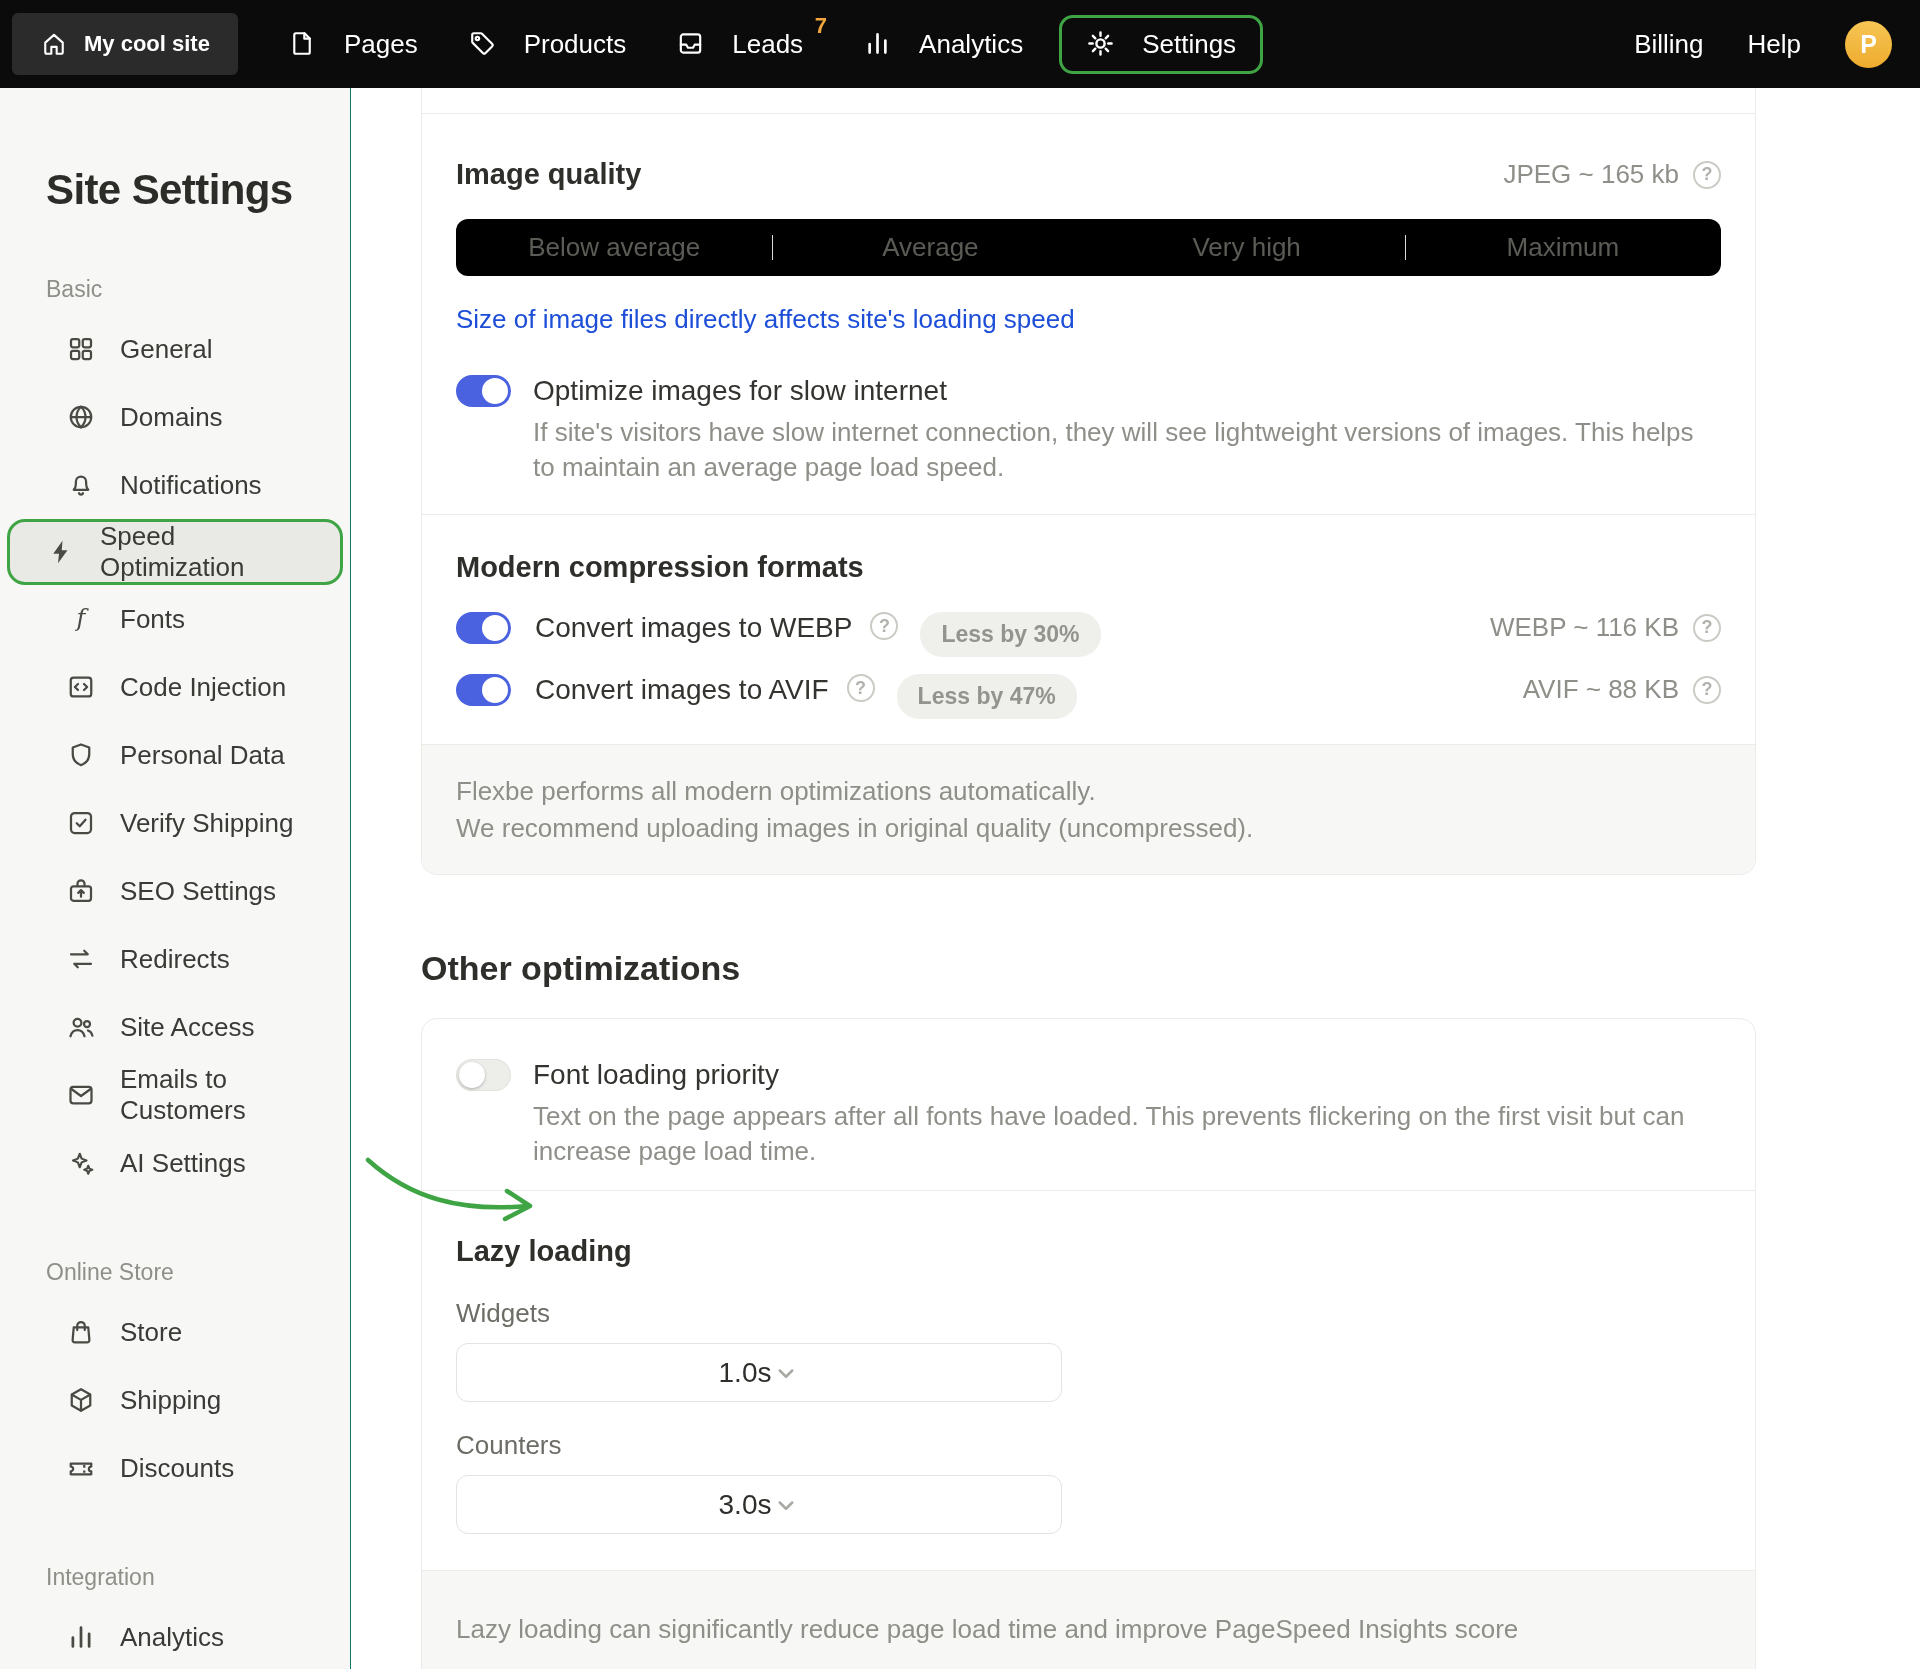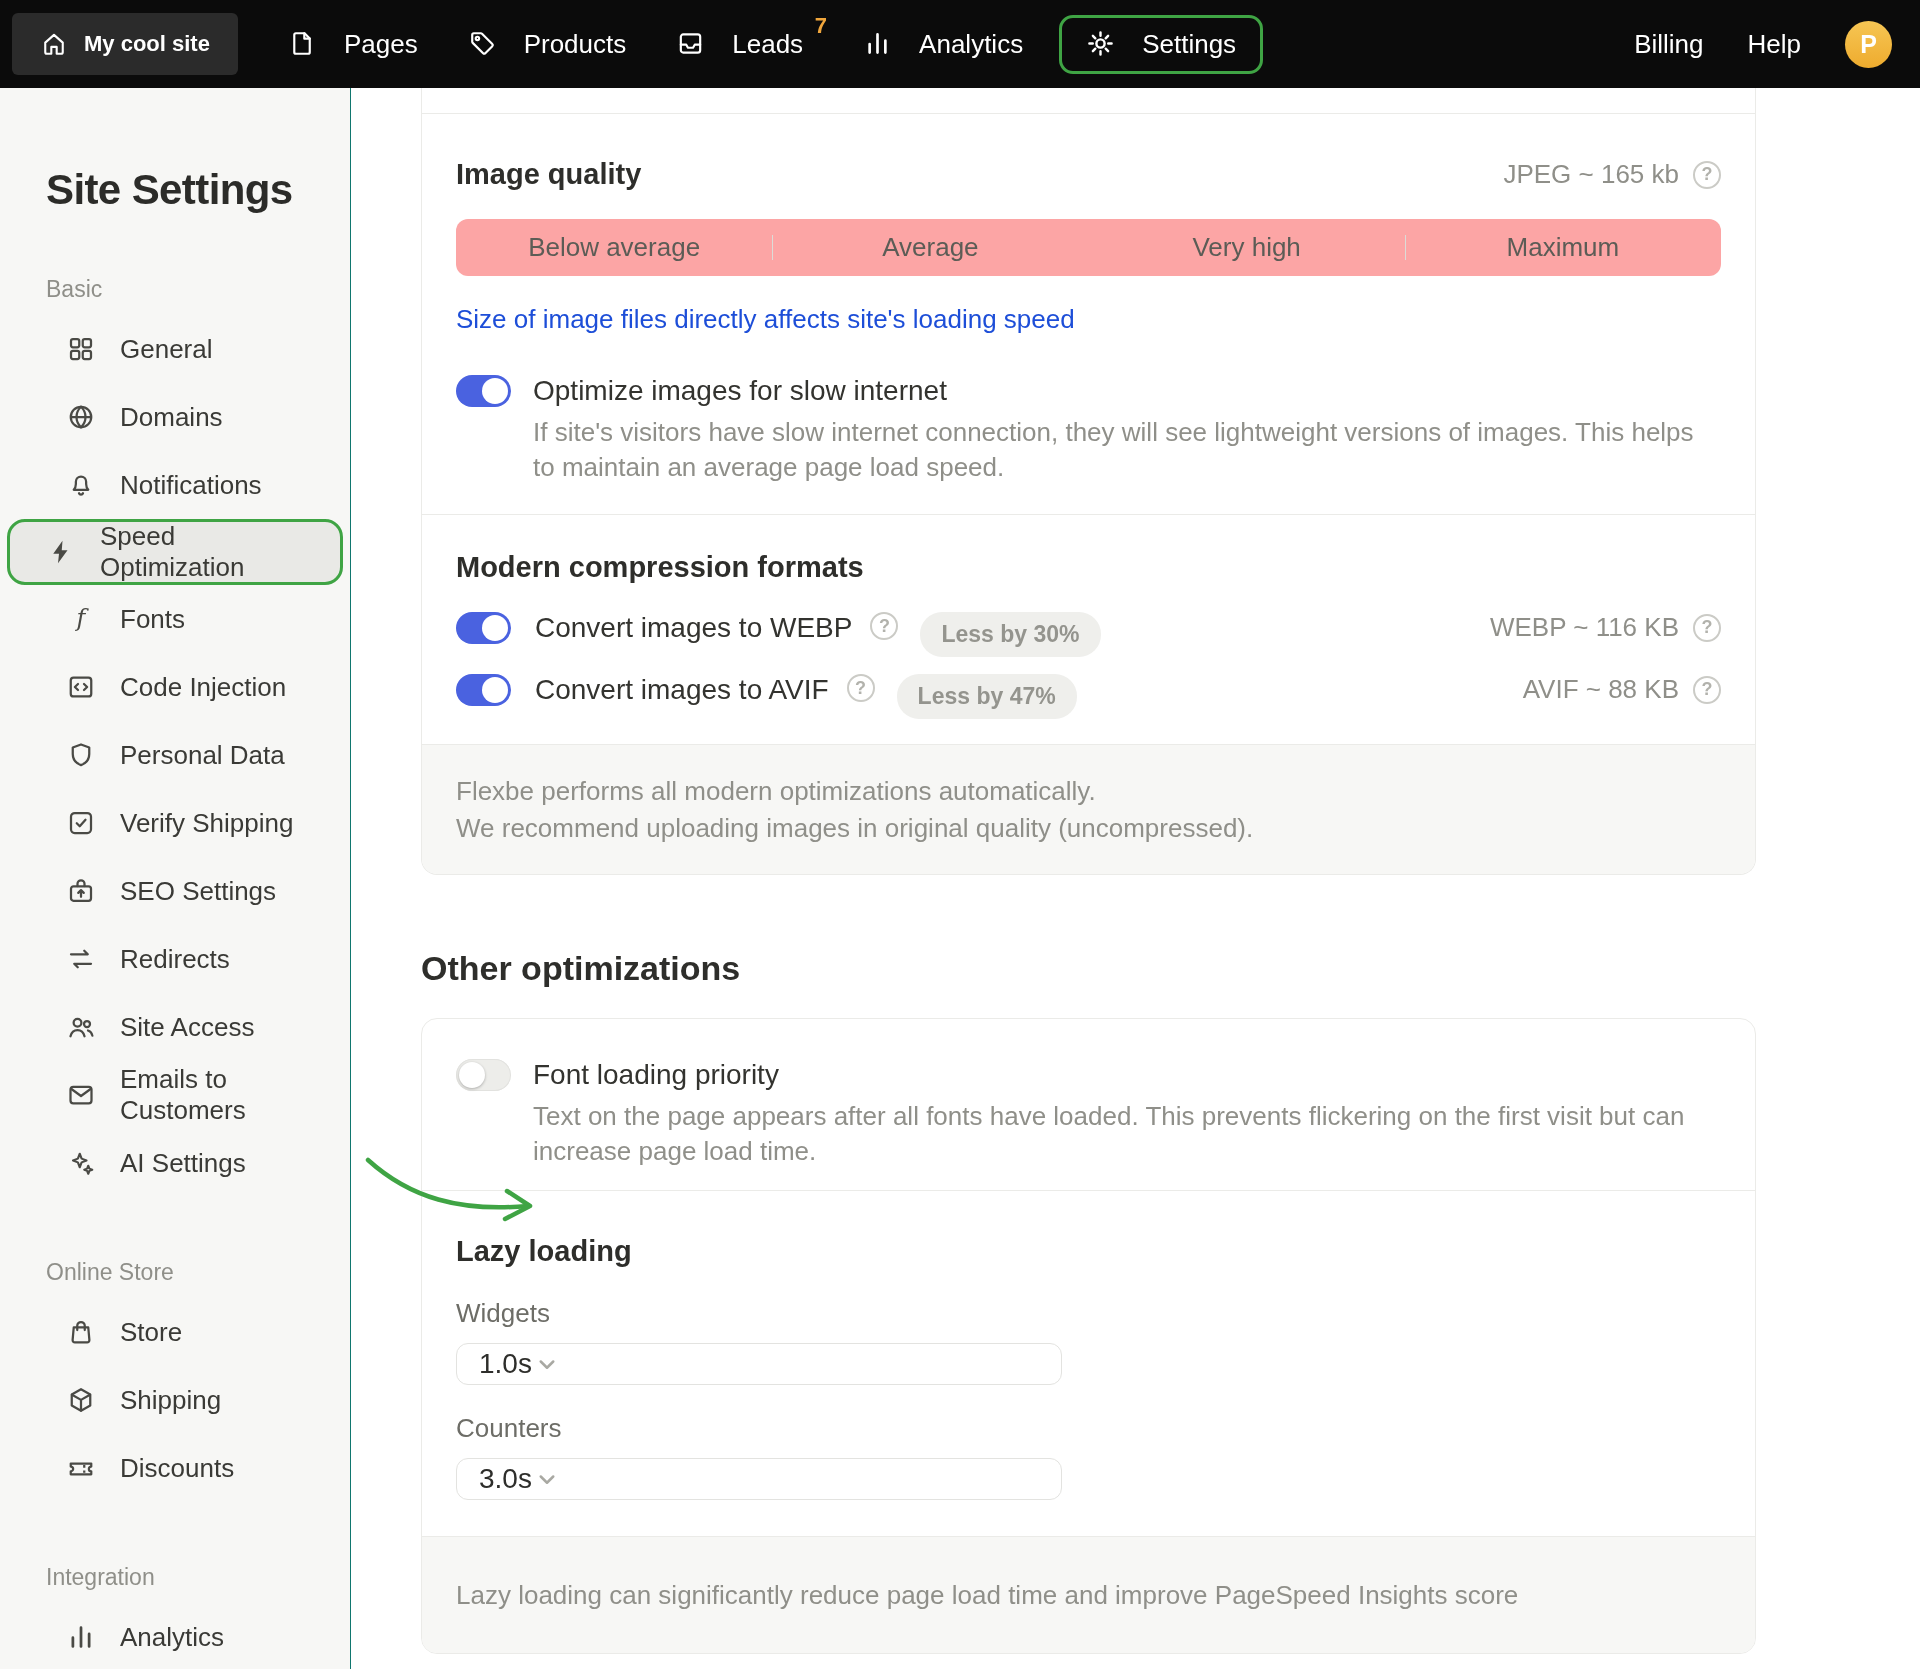--- a/index.html
+++ b/index.html
@@ -42,21 +42,21 @@
   .divider { border-top:1px solid #ebebe8; }
   .sec { padding:0 34px; }
 
   h3.sec-title { font-size:29px; font-weight:700; color:#2e2e2b; }
   .head-row { display:flex; align-items:center; justify-content:space-between; padding-top:44px; }
   .r-info { display:flex; align-items:center; gap:14px; color:#8f8f89; font-size:26px; }
 
   .q { width:28px; height:28px; border-radius:50%; border:2px solid #cbcbc6; color:#b2b2ac; font-size:18px; font-weight:700; display:inline-flex; align-items:center; justify-content:center; flex-shrink:0; cursor:pointer; }
 
   
-  .segmented { display:flex; background:#fca5a5; border-radius:12px; height:57px; margin-top:28px; }
+  .segmented { display:flex; background:#000000; border-radius:12px; height:57px; margin-top:28px; }
   .seg { flex:1; display:flex; align-items:center; justify-content:center; font-size:26px; color:#5c5c56; position:relative; cursor:pointer; }
   .seg.selected { background:#fff; border-radius:10px; box-shadow:0 2px 7px rgba(0,0,0,.10); color:#2c2c29; font-weight:700; }
   .seg.divided::before { content:""; position:absolute; left:0; top:16px; bottom:16px; width:1px; background:#dcdcd7; }
 
   .caption { margin-top:28px; color:#1d4ed8; font-size:26px; }
 
   
   .toggle { width:55px; height:32px; border-radius:16px; position:relative; flex-shrink:0; display:inline-block; cursor:pointer; }
   .toggle.on { background:#4a62e0; }
   .toggle.off { background:#ededea; box-shadow:inset 0 0 0 1px #e2e2df; }
@@ -81,21 +81,21 @@
   .card-footer.single { padding:40px 34px; }
 
   .other-title { font-size:34px; font-weight:700; color:#2e2e2b; margin:74px 0 30px; }
 
   .sec-fontload { padding-top:40px; padding-bottom:22px; }
   .sec-fontload .toggle-row { margin-top:0; }
 
   .sec-lazy { padding-top:44px; padding-bottom:36px; }
   .field-label { margin-top:28px; color:#6d6d67; font-size:26px; }
   .field-label.first { margin-top:30px; }
-  .select { margin-top:14px; width:606px; height:42px; border:1px solid #e3e3e0; border-radius:12px; display:flex; align-items:center; justify-content:flex-start; padding:0 20px 0 22px; font-size:28px; color:#2e2e2b; cursor:pointer; background:#fff; }
+  .select { margin-top:14px; width:606px; height:59px; border:1px solid #e3e3e0; border-radius:12px; display:flex; align-items:center; justify-content:center; padding:0 20px 0 22px; font-size:28px; color:#2e2e2b; cursor:pointer; background:#fff; }
   .select .chev { width:30px; height:30px; color:#a9a9a3; }
 
   
   .arrow-annotation { position:absolute; left:360px; top:1148px; width:240px; height:110px; z-index:6; pointer-events:none; }
 </style>
 </head>
 <body>
 
 <header class="topbar">
   <div class="site-btn">

